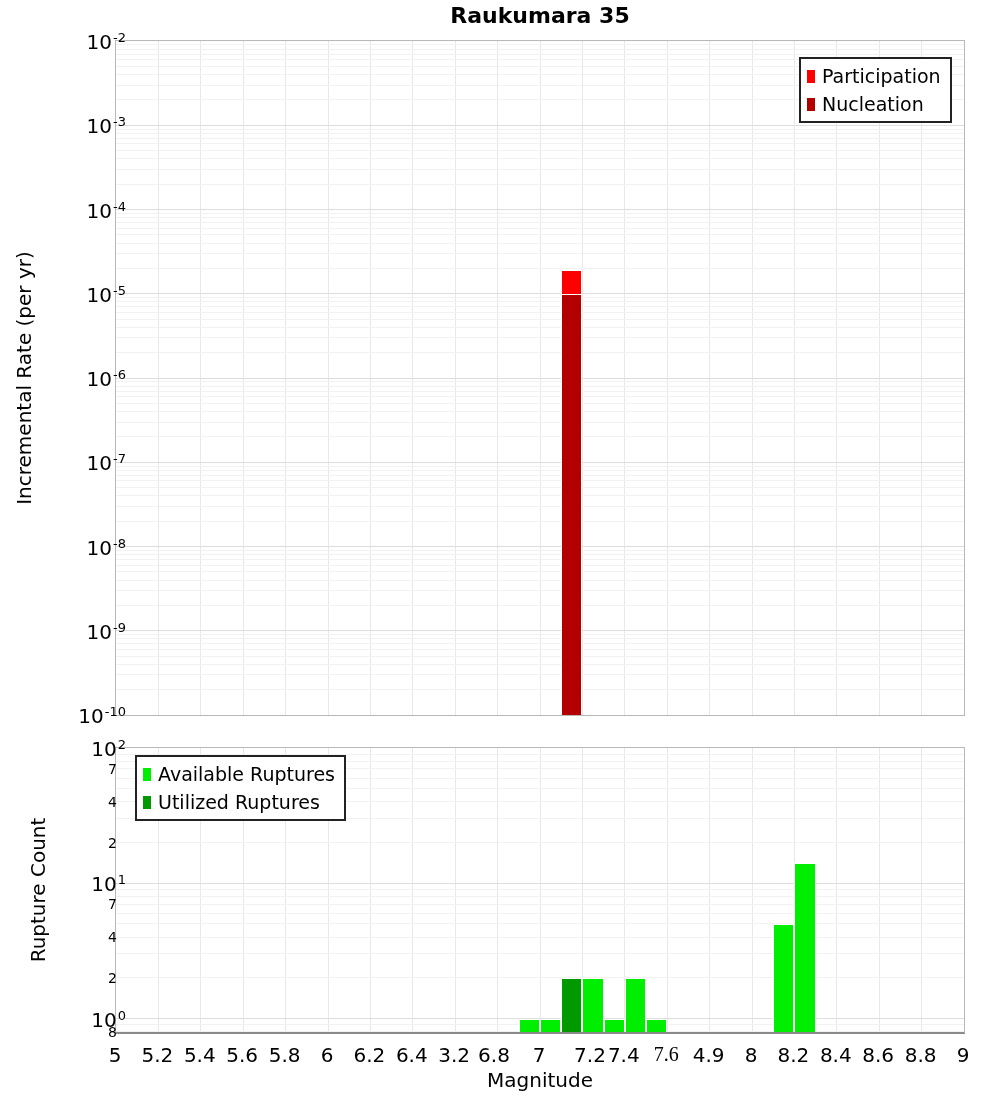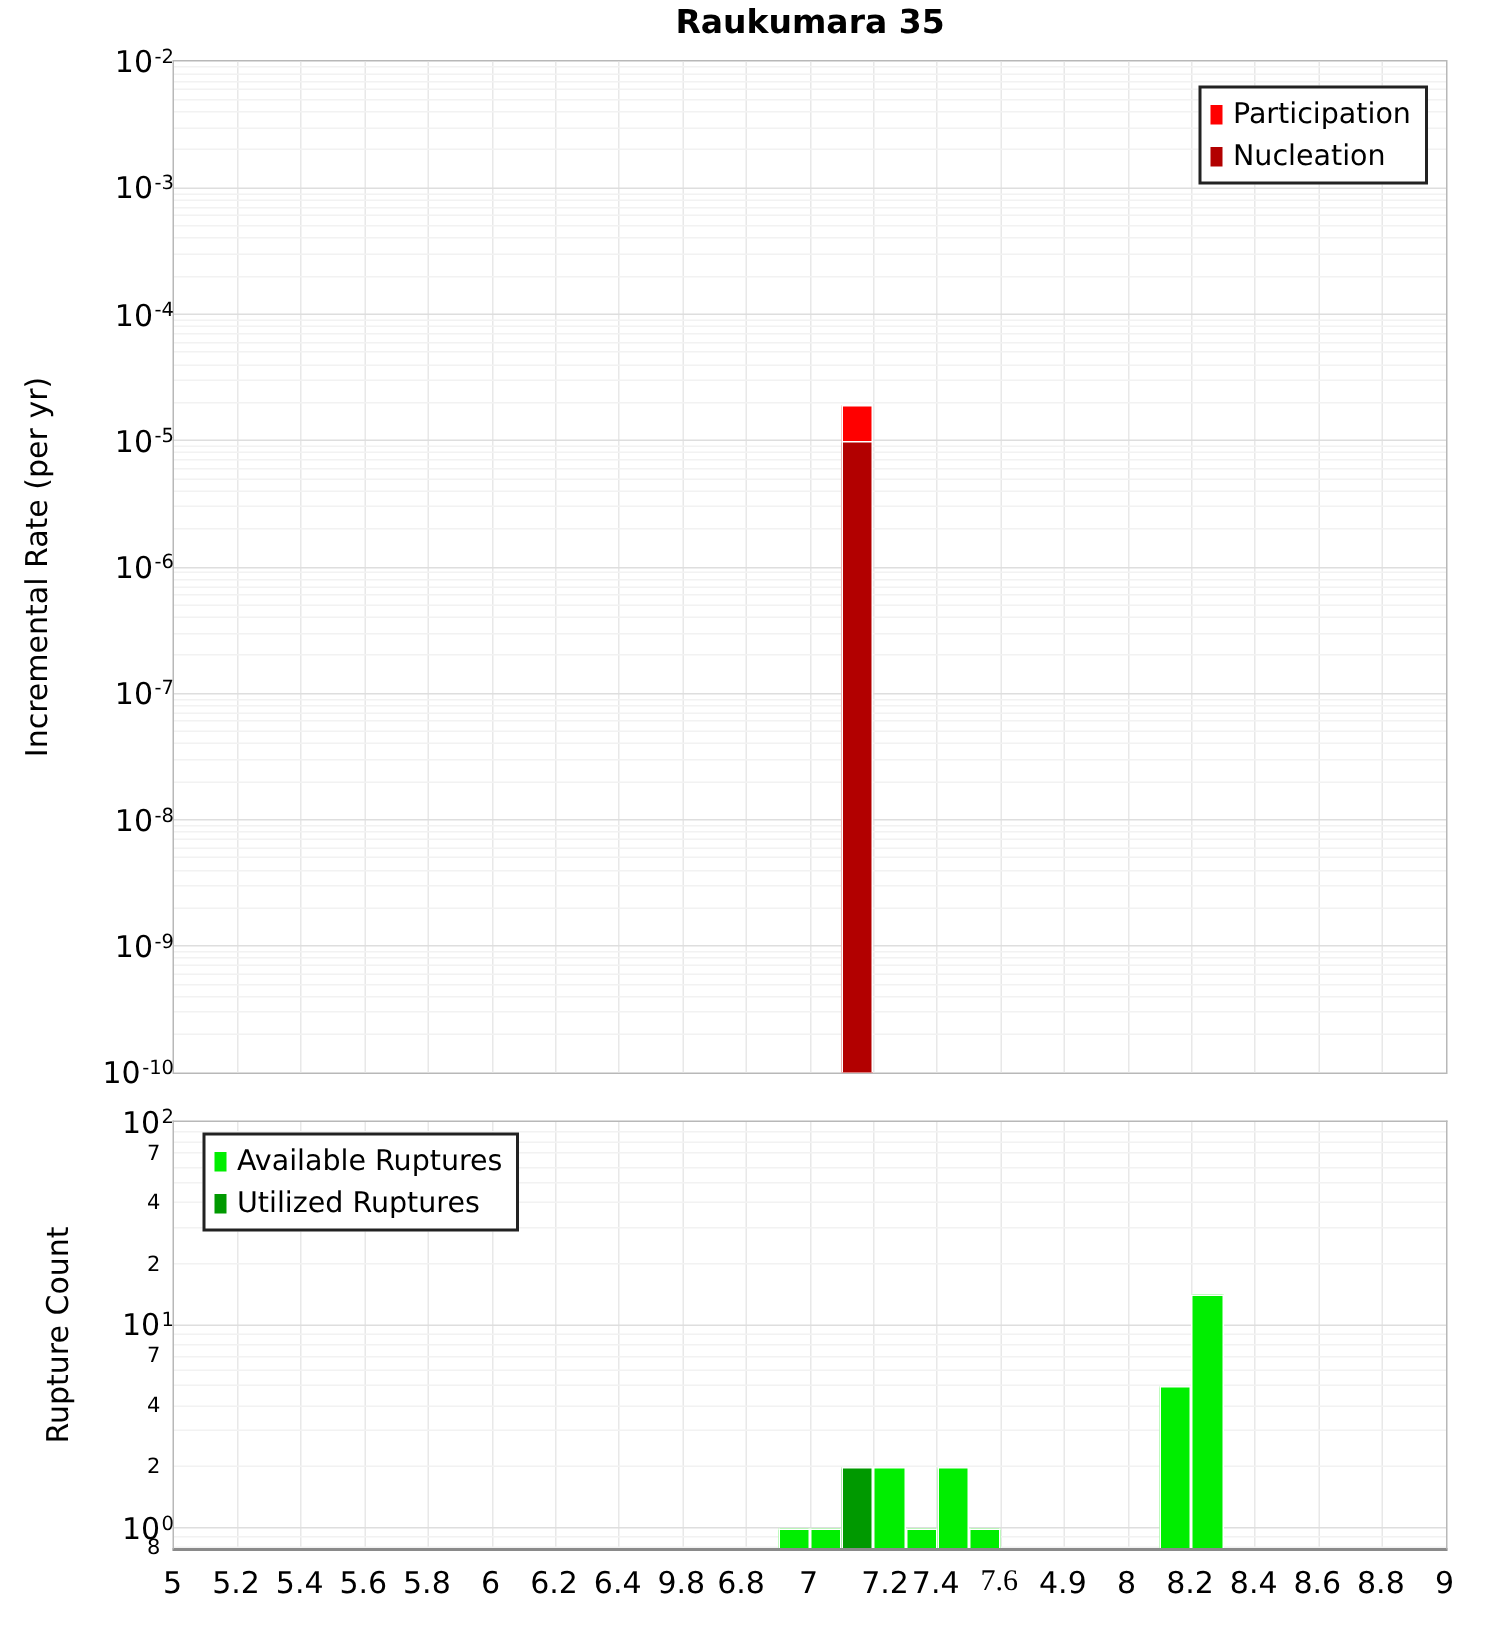--- a/index.html
+++ b/index.html
@@ -14,21 +14,21 @@
   .gl{position:absolute;pointer-events:none;}
   .gv{top:0;bottom:0;width:1px;background:#e8e8e8;}
   .gh-major{left:0;right:0;height:1px;background:#dedede;}
   .gh-minor{left:0;right:0;height:1px;background:#f2f2f2;}
   .bar{position:absolute;box-sizing:border-box;border:1px solid #fff;border-bottom:none;}
   .ylab,.xlab{font-size:20px;}
   .ylab{position:absolute;white-space:nowrap;transform:translate(-50%,-50%) rotate(-90deg);}
   #ylab-rate{left:24px;top:378px;}
   #ylab-count{left:38px;top:890px;}
   .xlab{position:absolute;left:115px;top:1068px;width:850px;text-align:center;}
-  .ytick-col{position:absolute;left:7px;top:0;width:109px;height:968px;}
+  .ytick-col{position:absolute;left:17px;top:0;width:109px;height:968px;}
   .ytick{position:absolute;width:109px;text-align:right;font-size:20px;
          transform:translateY(-50%);line-height:1;}
   .ytick sup{font-size:13px;position:relative;top:1px;margin-left:1px;}
   .ytick-minor{position:absolute;width:100px;text-align:right;font-size:14px;
          transform:translateY(-50%);line-height:1;}
   #xticks{position:absolute;left:115px;top:1043px;width:850px;height:26px;}
   .xtick{position:absolute;transform:translateX(-50%);font-size:20px;white-space:nowrap;}
   .legend{position:absolute;background:#fff;border:2px solid #222;padding:3px 9px 3px 6px;z-index:5;}
   .legend-row{display:flex;align-items:center;gap:7px;height:28px;
               font-size:19px;white-space:nowrap;}
@@ -38,20 +38,21 @@
 </style>
 </head>
 <body>
 
 <div class="fig">
 
   <div class="title">Raukumara 35</div>
 
   <div class="ylab" id="ylab-rate">Incremental Rate (per yr)</div>
   <div class="ylab" id="ylab-count">Rupture Count</div>
+  <div class="xlab">Magnitude</div>
 
   <div class="panel" id="panel-rate">
       <div class="gl gv" style="left: 41.9px;"></div>
       <div class="gl gv" style="left: 84.3px;"></div>
       <div class="gl gv" style="left: 126.7px;"></div>
       <div class="gl gv" style="left: 169.1px;"></div>
       <div class="gl gv" style="left: 211.5px;"></div>
       <div class="gl gv" style="left: 253.9px;"></div>
       <div class="gl gv" style="left: 296.3px;"></div>
       <div class="gl gv" style="left: 338.7px;"></div>
@@ -217,21 +218,21 @@
     </div>
   <div id="xticks">
       <div class="xtick" style="left: 0px;">5</div>
       <div class="xtick" style="left: 42.4px;">5.2</div>
       <div class="xtick" style="left: 84.8px;">5.4</div>
       <div class="xtick" style="left: 127.2px;">5.6</div>
       <div class="xtick" style="left: 169.6px;">5.8</div>
       <div class="xtick" style="left: 212px;">6</div>
       <div class="xtick" style="left: 254.4px;">6.2</div>
       <div class="xtick" style="left: 296.8px;">6.4</div>
-      <div class="xtick" style="left: 339.2px;">9.8</div>
+      <div class="xtick" style="left: 339.2px;">3.2</div>
       <div class="xtick" style="left: 365px; margin-left: 14px;">6.8</div>
       <div class="xtick" style="left: 424px;">7</div>
       <div class="xtick" style="left: 475px;">7.2</div>
       <div class="xtick" style="left: 508.8px;">7.4</div>
       <div class="xtick" style="left: 551.2px; font-family: Liberation Serif, serif;">7.6</div>
       <div class="xtick" style="left: 593.6px;">4.9</div>
       <div class="xtick" style="left: 636px;">8</div>
       <div class="xtick" style="left: 678.4px;">8.2</div>
       <div class="xtick" style="left: 720.8px;">8.4</div>
       <div class="xtick" style="left: 763.2px;">8.6</div>

